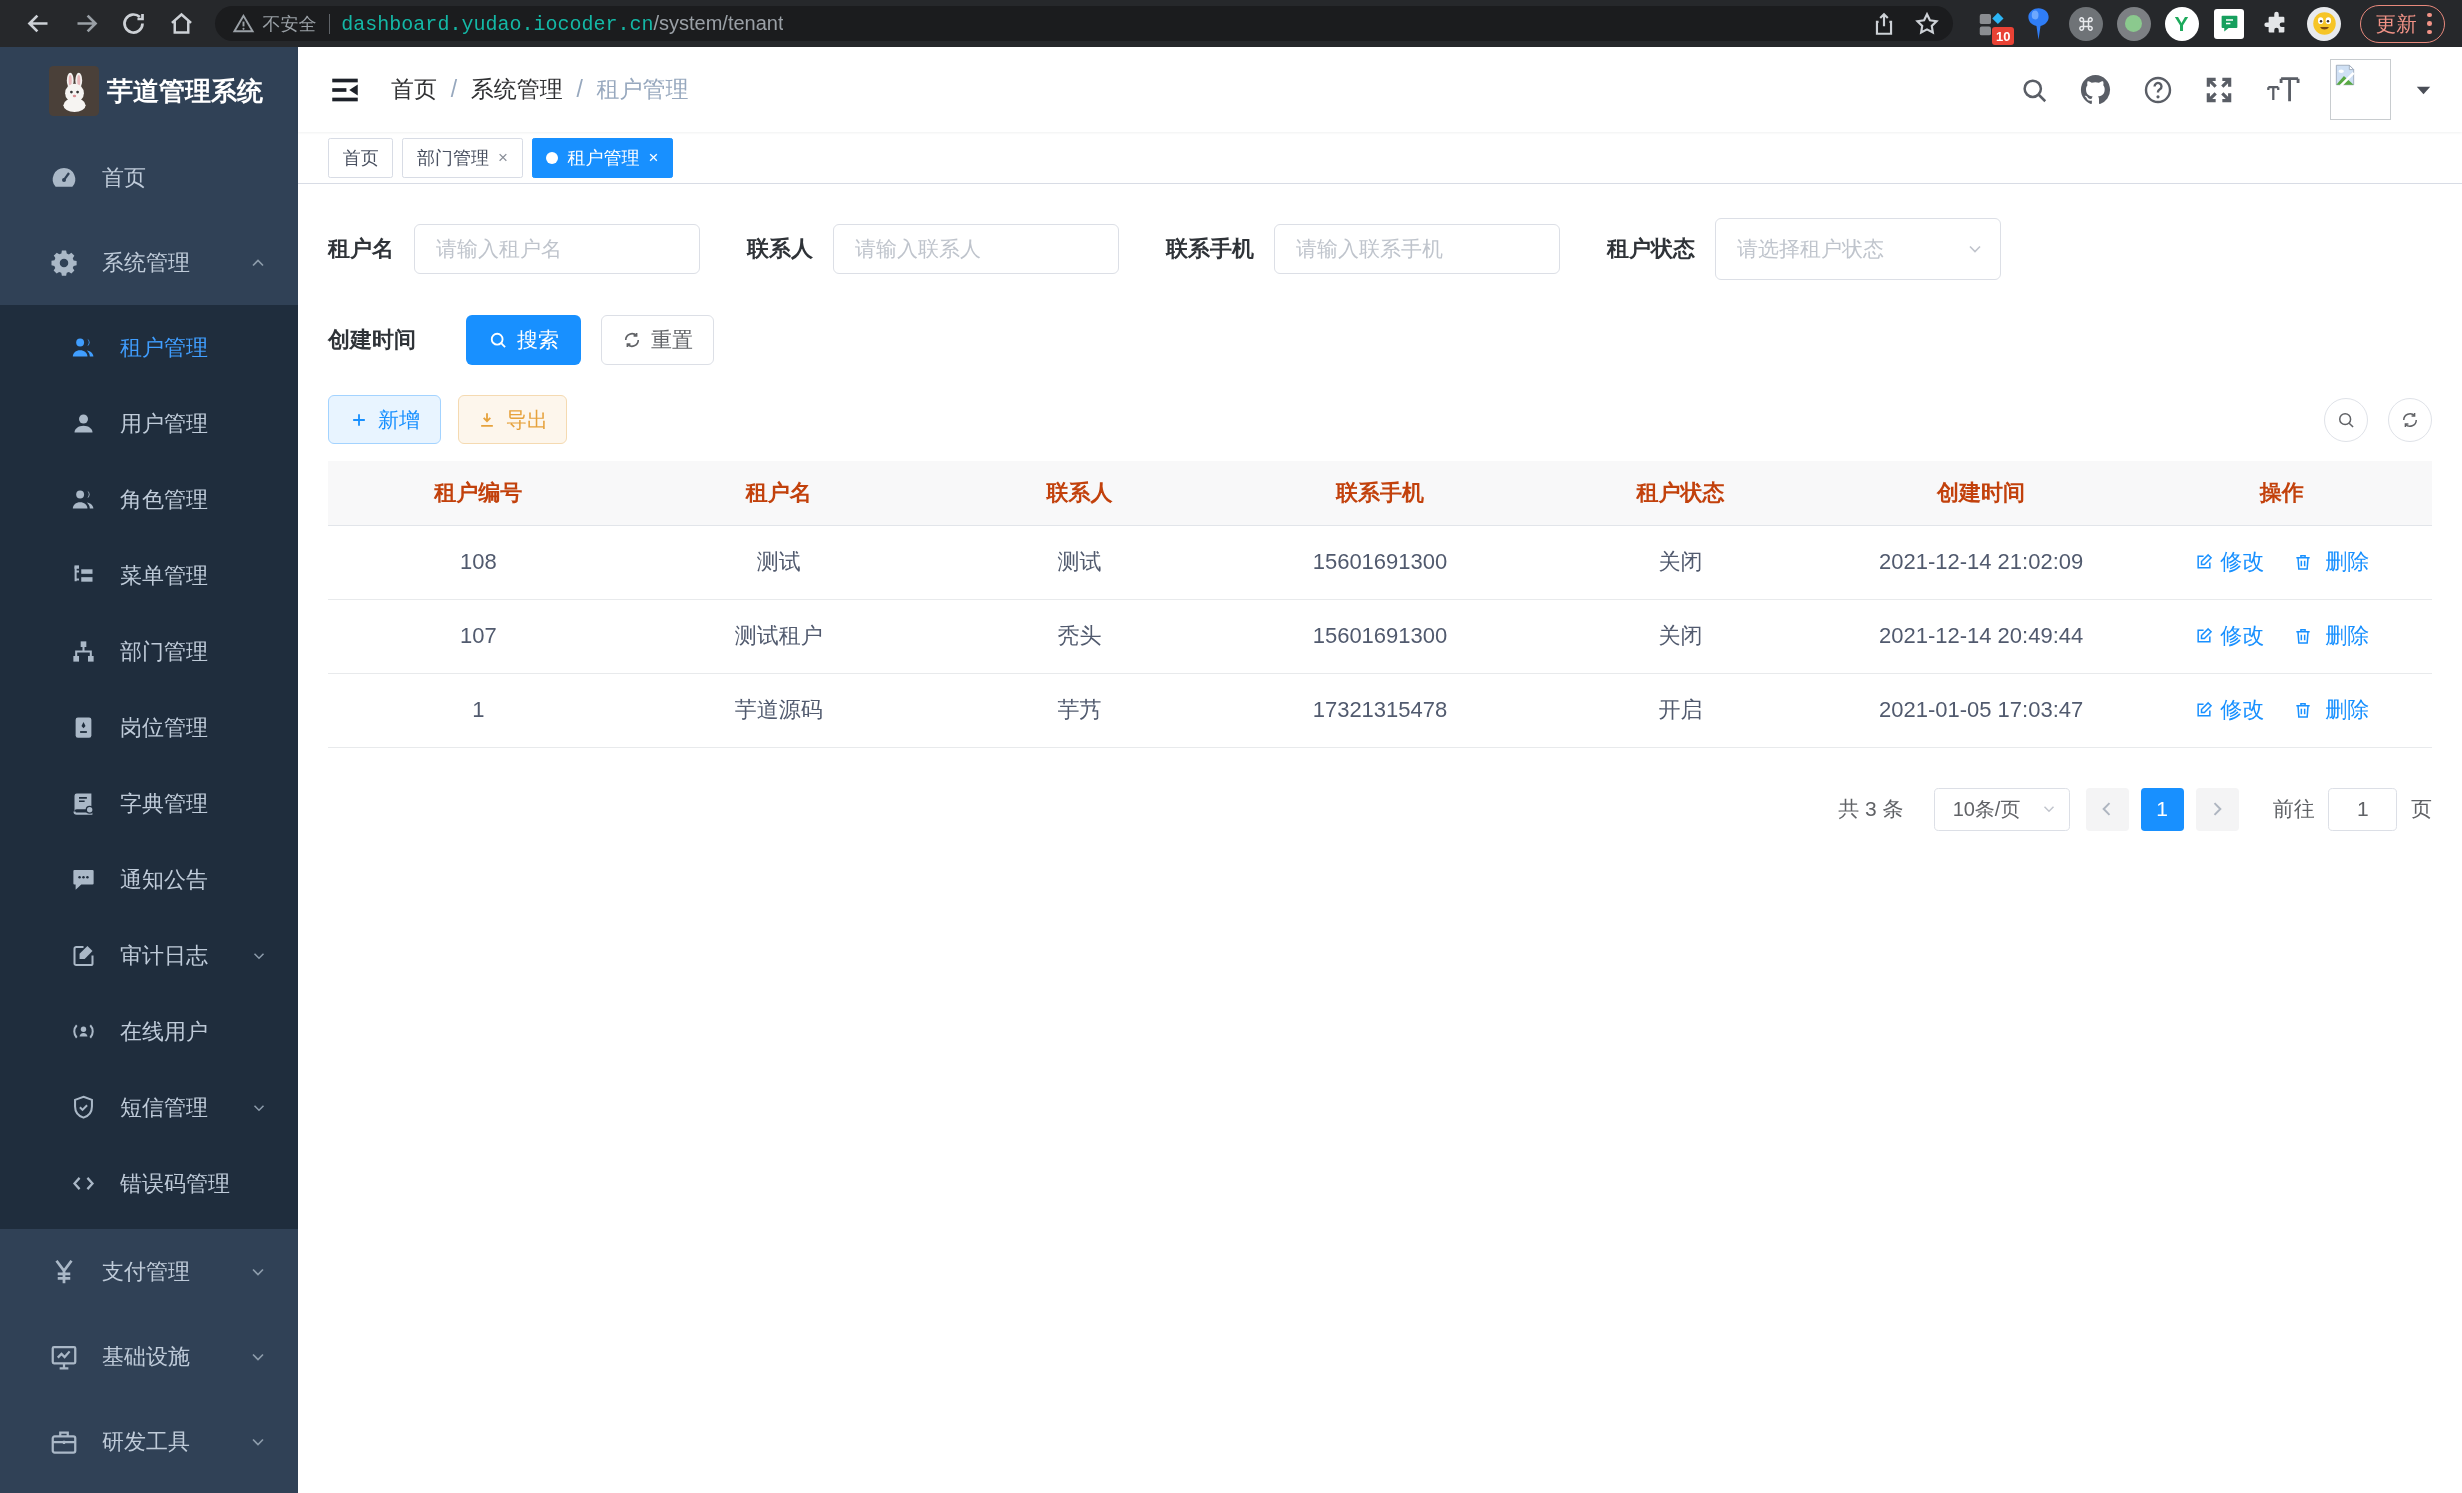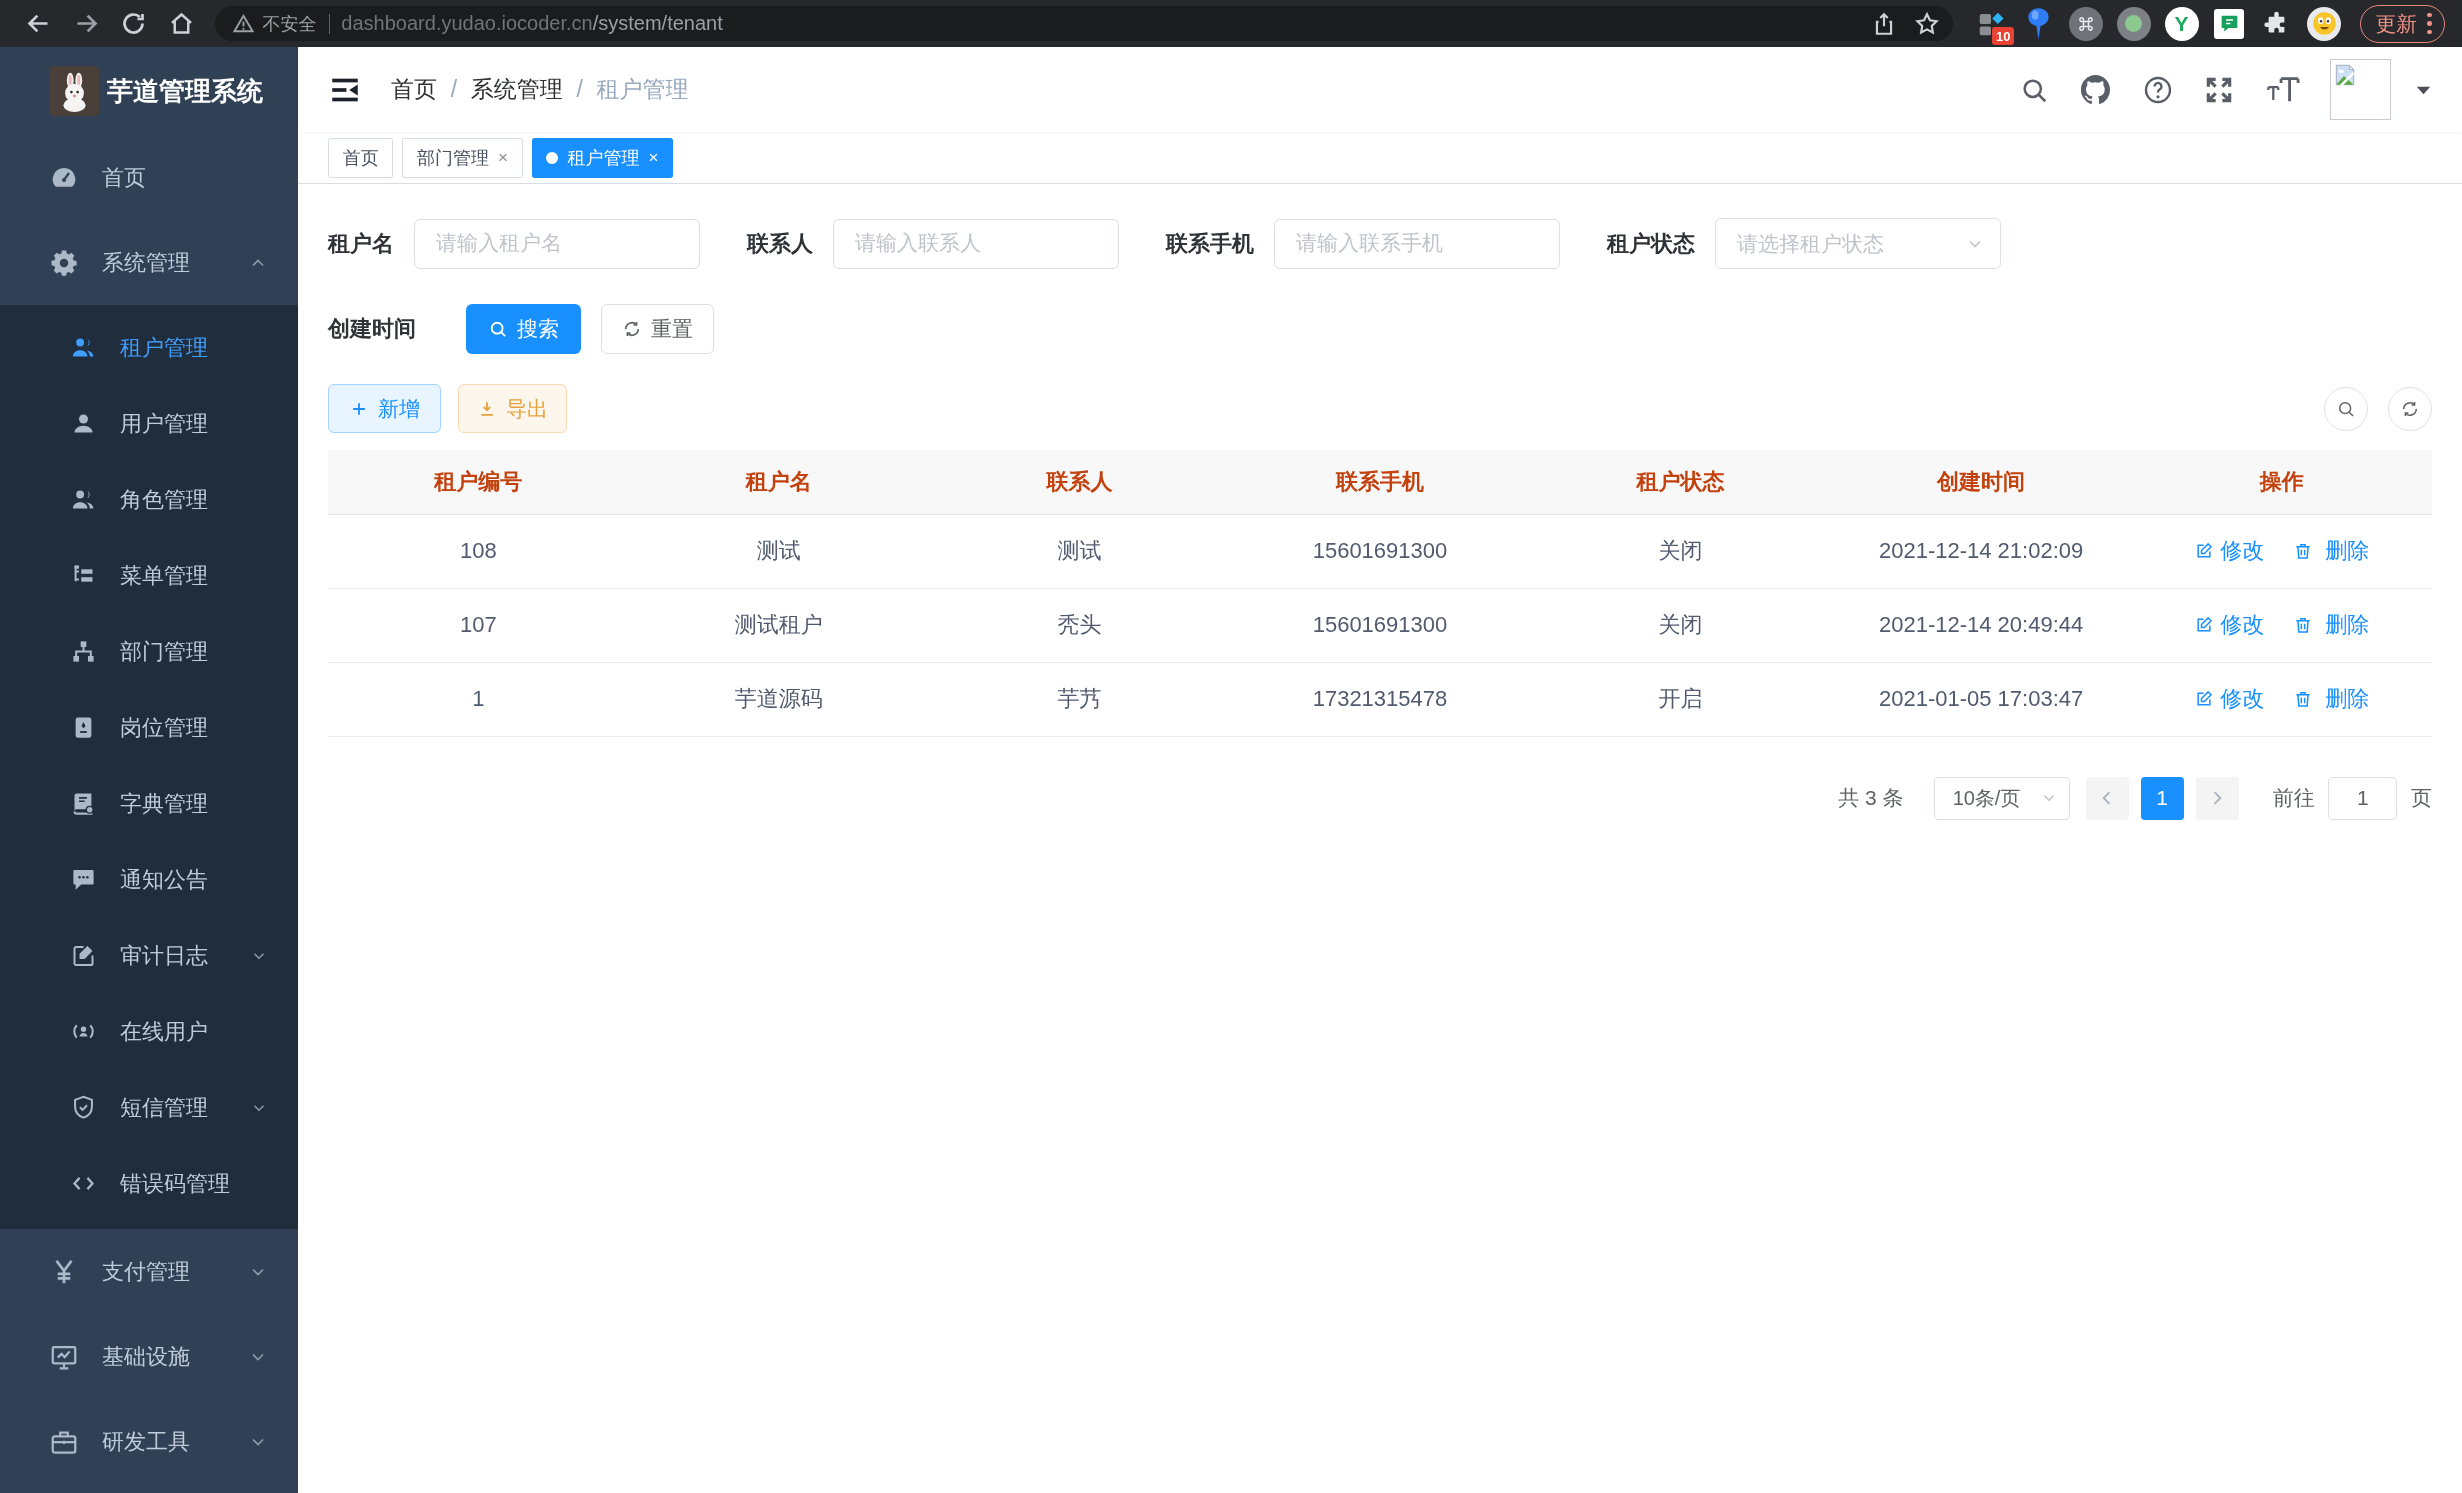--- a/index.html
+++ b/index.html
@@ -9,21 +9,21 @@
 
   
   .browser-bar { height:47px; background:#26282b; display:flex; align-items:center; padding:0 17px; gap:4.6px; }
   .bnav { width:43px; height:37px; display:flex; align-items:center; justify-content:center; color:#cdd1d6; flex:0 0 auto; }
   .bnav.dim { color:#9aa0a6; }
   .omnibox { flex:1 1 auto; height:35px; margin:0 7.6px; background:#1b1c1e; border-radius:17.5px;
     display:flex; align-items:center; padding:0 7.6px 0 17px; color:#9aa0a6; min-width:0; }
   .omni-sec { display:flex; align-items:center; gap:7.6px; color:#9aa0a6; font-size:18px; }
   .omni-div { width:0.8px; height:20px; background:#5f6368; margin:0 12px; }
   .omni-url { font-size:20px; white-space:nowrap; overflow:hidden; }
-  .omni-host { color:#737373; }
+  .omni-host { color:#14b8a6;font-family:Liberation Mono, monospace; }
   .omni-path { color:#9aa0a6; }
   .omni-right { margin-left:auto; display:flex; align-items:center; gap:6px; color:#c7cbd1; }
   .omni-right .bnav { width:37px; }
   .ext-strip { display:flex; align-items:center; gap:7.6px; margin:0 6px; flex:0 0 auto; }
   .ext { width:40px; height:40px; display:flex; align-items:center; justify-content:center; position:relative; }
   .ext-badge { position:absolute; right:-3px; bottom:-1.5px; background:#e94235; color:#fff; font-size:13px;
     line-height:1; padding:2.3px 3.8px; border-radius:3px; font-weight:bold; }
   .circle-ext { width:34px; height:34px; border-radius:50%; display:flex; align-items:center; justify-content:center; }
   .update-pill { flex:0 0 auto; display:flex; align-items:center; gap:10.7px; border:1.5px solid #e8897c; border-radius:21px;
     height:38px; padding:0 12px 0 15px; color:#f19286; font-size:20.6px; margin-left:4.6px; }
@@ -68,21 +68,21 @@
   .content { flex:1 1 auto; padding:34px 30px 0; background:#fff; }
 
   
   .filter-row { display:flex; align-items:center; }
   .filter-row + .filter-row { margin-top:35px; }
   .fgroup { display:flex; align-items:center; margin-right:47px; }
   .flabel { font-size:22px; font-weight:bold; color:#2f3338; margin-right:20px; white-space:nowrap; }
   .finput { width:286px; height:50px; border:0.8px solid #dcdfe6; border-radius:6px; font-size:21px; color:#606266;
     padding:0 21px; outline:none; background:#fff; font-family:Liberation Serif, serif; }
   .finput::placeholder { color:#bfc4cc; }
-  .fselect { width:286px; height:51px; border:0.8px solid #dcdfe6; border-radius:6px; display:flex; align-items:center;
+  .fselect { width:286px; height:62px; border:0.8px solid #dcdfe6; border-radius:6px; display:flex; align-items:center;
     padding:0 15px 0 21px; cursor:pointer; background:#fff; }
   .fselect .ph { flex:1; font-size:21px; color:#bfc4cc; }
   .fselect .chev, .daterange .cal { color:#c0c4cc; }
   .daterange { width:362px; height:50px; border:0.8px solid #dcdfe6; border-radius:6px; display:flex; align-items:center; padding:0 13.7px; background:#fff; }
   .daterange input { border:none; outline:none; width:119px; font-size:21px; color:#606266; text-align:center; background:transparent; font-family:inherit; }
   .daterange input::placeholder { color:#bfc4cc; }
   .daterange .dsep { color:#303133; font-size:21px; width:23px; text-align:center; }
   .btn { height:50px; border-radius:6px; display:inline-flex; align-items:center; gap:9px; font-size:21px; cursor:pointer; border:0.8px solid transparent; }
   .btn-search { background:#1890ff; color:#fff; padding:0 21px; margin-left:30px; }
   .btn-reset { background:#fff; color:#606266; border-color:#dcdfe6; padding:0 20px; margin-left:20px; }

